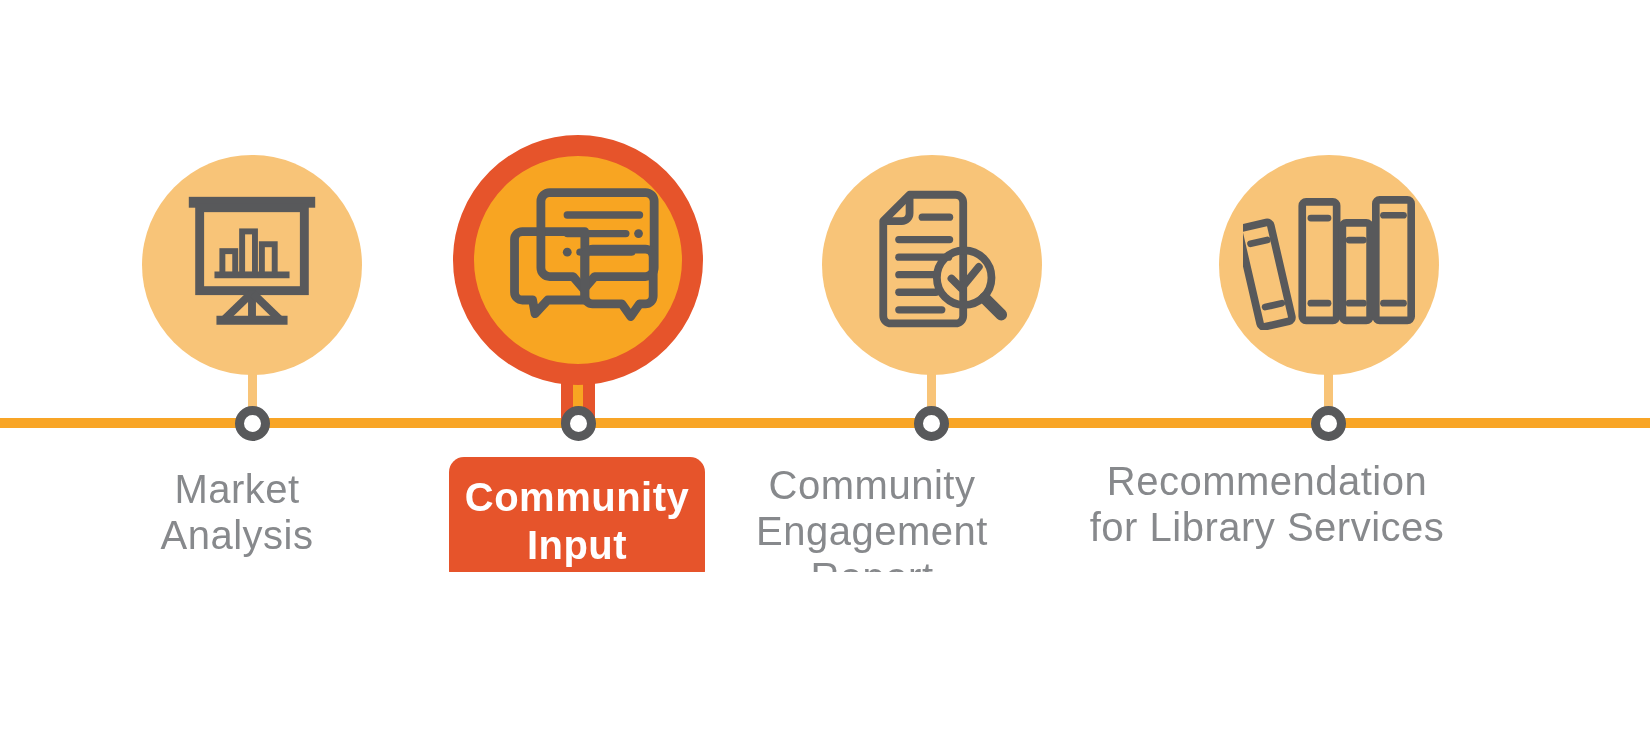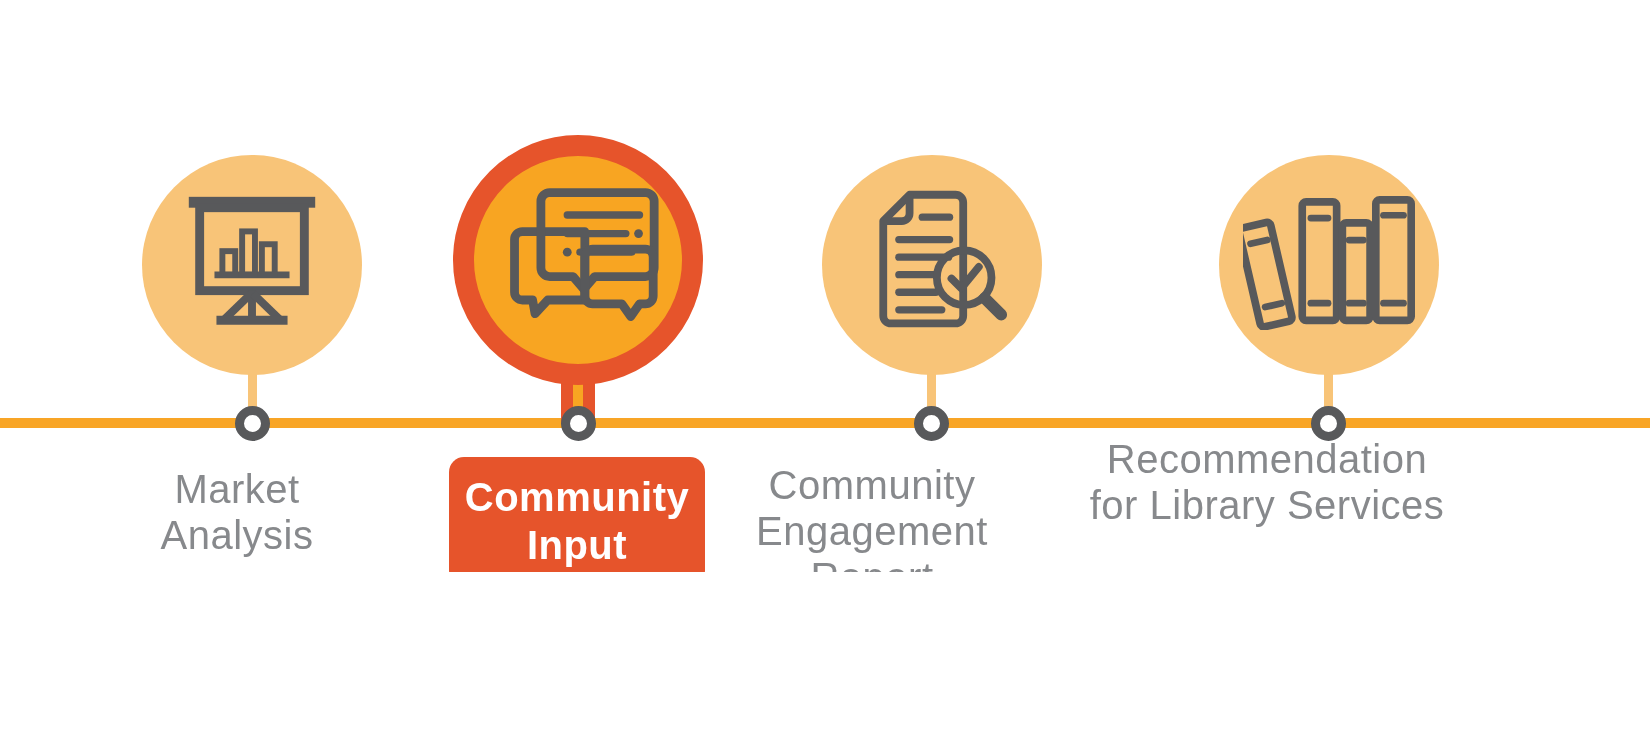--- a/index.html
+++ b/index.html
@@ -140,17 +140,17 @@
           <rect x="104" y="28" width="29" height="102" rx="4" fill="#fff" class="stroke" stroke-width="8"></rect>
           <line x1="111" y1="46" x2="126" y2="46" class="stroke" stroke-width="7" stroke-linecap="round"></line>
           <line x1="111" y1="112" x2="126" y2="112" class="stroke" stroke-width="7" stroke-linecap="round"></line>
           <rect x="139" y="4" width="37" height="126" rx="4" fill="#fff" class="stroke" stroke-width="8"></rect>
           <line x1="147" y1="20" x2="168" y2="20" class="stroke" stroke-width="7" stroke-linecap="round"></line>
           <line x1="147" y1="112" x2="168" y2="112" class="stroke" stroke-width="7" stroke-linecap="round"></line>
         </svg>
       </span>
     </div>
     <div class="node" style="left:1311px;"></div>
-    <div class="stage-label" style="left:1067px; top:436px; width:400px;">Recommendation
+    <div class="stage-label" style="left:1067px; top:458px; width:400px;">Recommendation
 for Library Services</div>
   </div>
 
 </div>
 
 </body></html>

